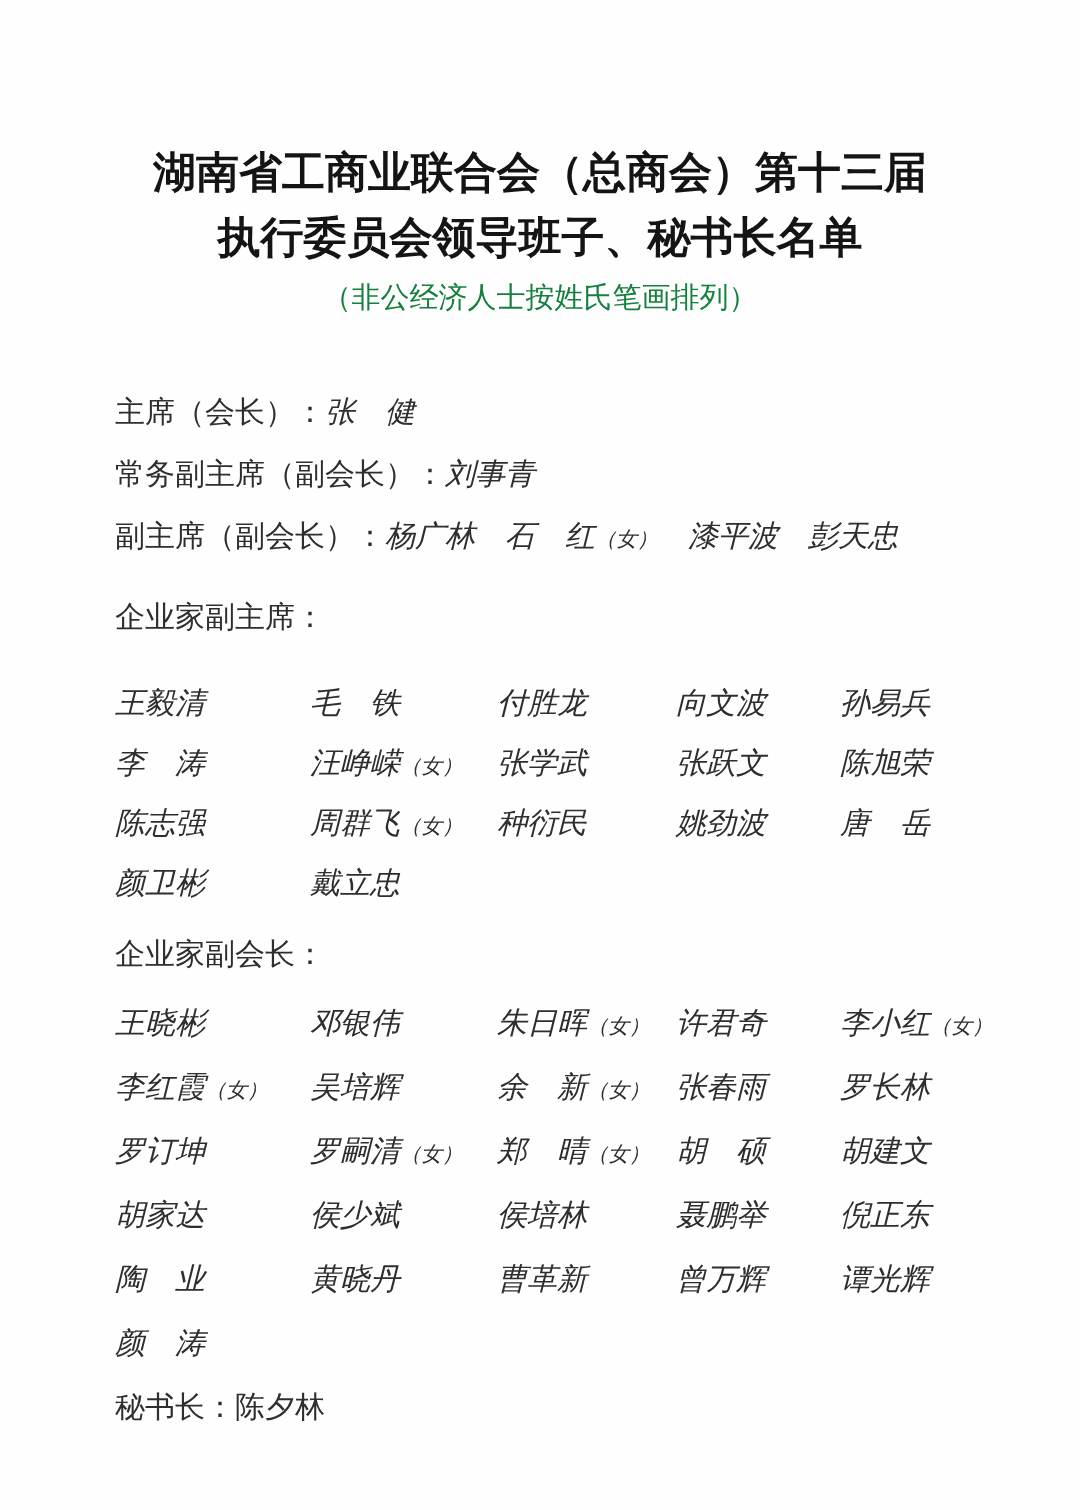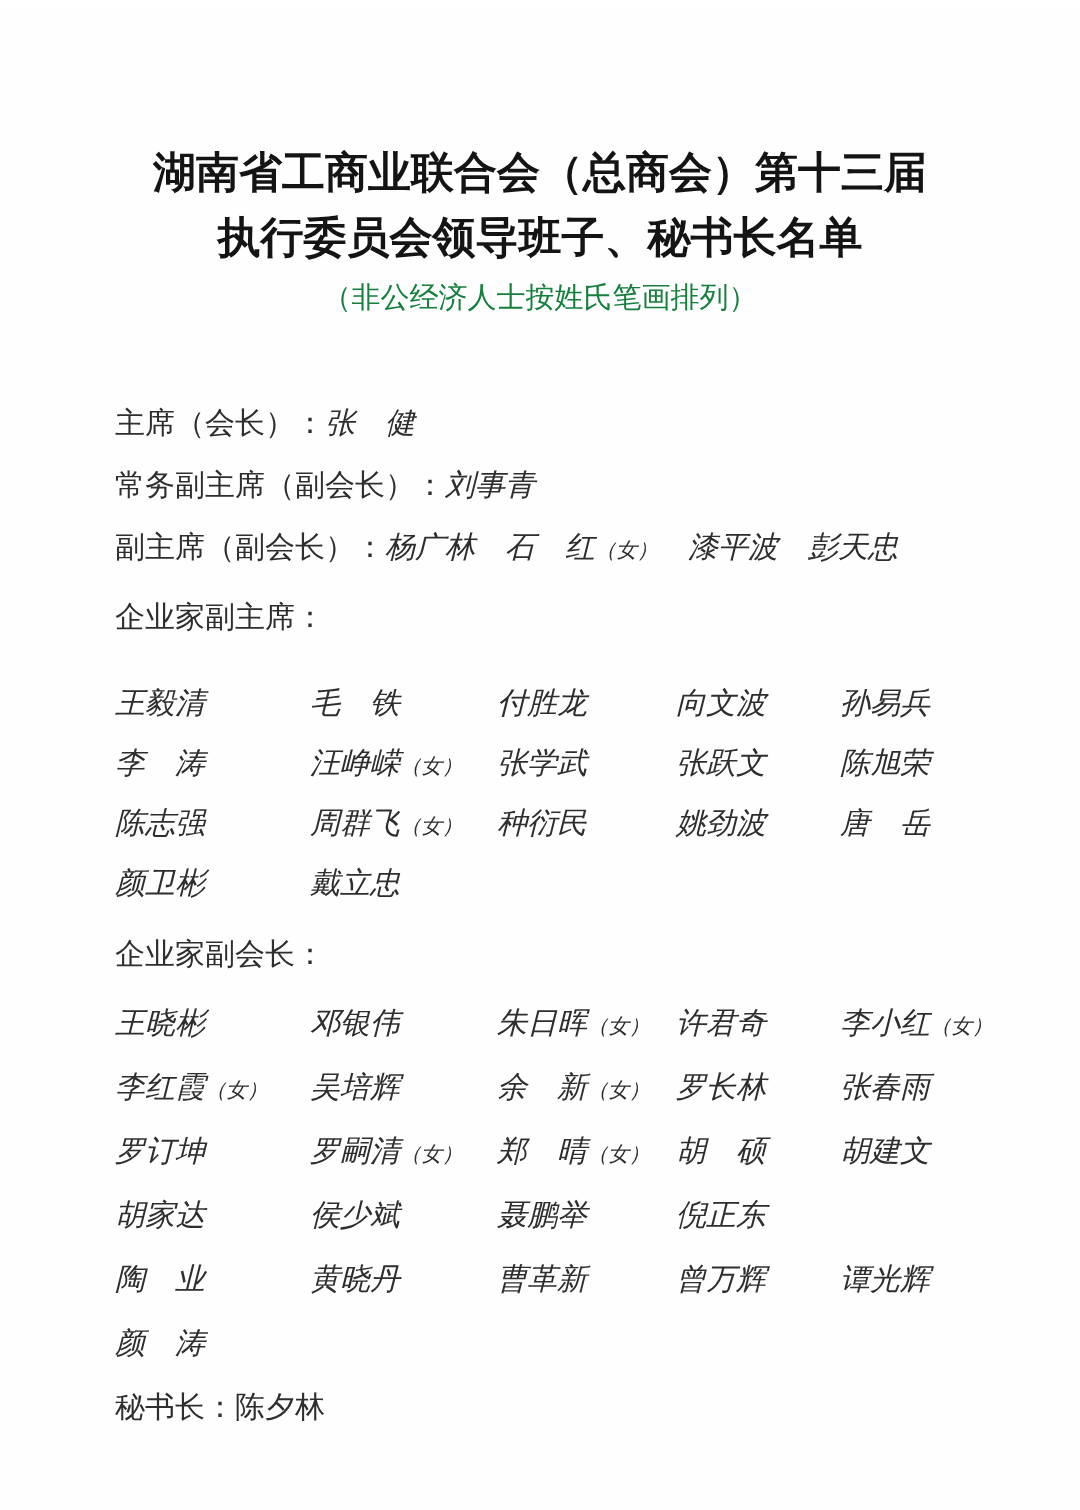--- a/index.html
+++ b/index.html
@@ -28,21 +28,20 @@
     text-align: center;
     font-size: 29px;
     line-height: 30px;
     color: #15803d;
   }
   .indent { margin-left: 115px; margin-right: 60px; }
   .roles { margin-top: 80px; }
   .role-line {
     height: 62px;
     display: flex;
-    align-items: center;
     font-size: 30px;
     white-space: pre;
   }
   .role-line .person + .person { margin-left: 30px; }
   .section-heading {
     height: 62px;
     display: flex;
     align-items: center;
     font-size: 30px;
   }
@@ -125,33 +124,34 @@
         <span class="person">王晓彬</span>
         <span class="person">邓银伟</span>
         <span class="person">朱日晖<span class="female">（女）</span></span>
         <span class="person">许君奇</span>
         <span class="person">李小红<span class="female">（女）</span></span>
       </div>
       <div class="name-row">
         <span class="person">李红霞<span class="female">（女）</span></span>
         <span class="person">吴培辉</span>
         <span class="person">余　新<span class="female">（女）</span></span>
+        <span class="person">张春雨</span>
         <span class="person">罗长林</span>
-        <span class="person">张春雨</span>
       </div>
       <div class="name-row">
         <span class="person">罗订坤</span>
         <span class="person">罗嗣清<span class="female">（女）</span></span>
         <span class="person">郑　晴<span class="female">（女）</span></span>
         <span class="person">胡　硕</span>
         <span class="person">胡建文</span>
       </div>
       <div class="name-row">
         <span class="person">胡家达</span>
         <span class="person">侯少斌</span>
+        <span class="person">侯培林</span>
         <span class="person">聂鹏举</span>
         <span class="person">倪正东</span>
       </div>
       <div class="name-row">
         <span class="person">陶　业</span>
         <span class="person">黄晓丹</span>
         <span class="person">曹革新</span>
         <span class="person">曾万辉</span>
         <span class="person">谭光辉</span>
       </div>

